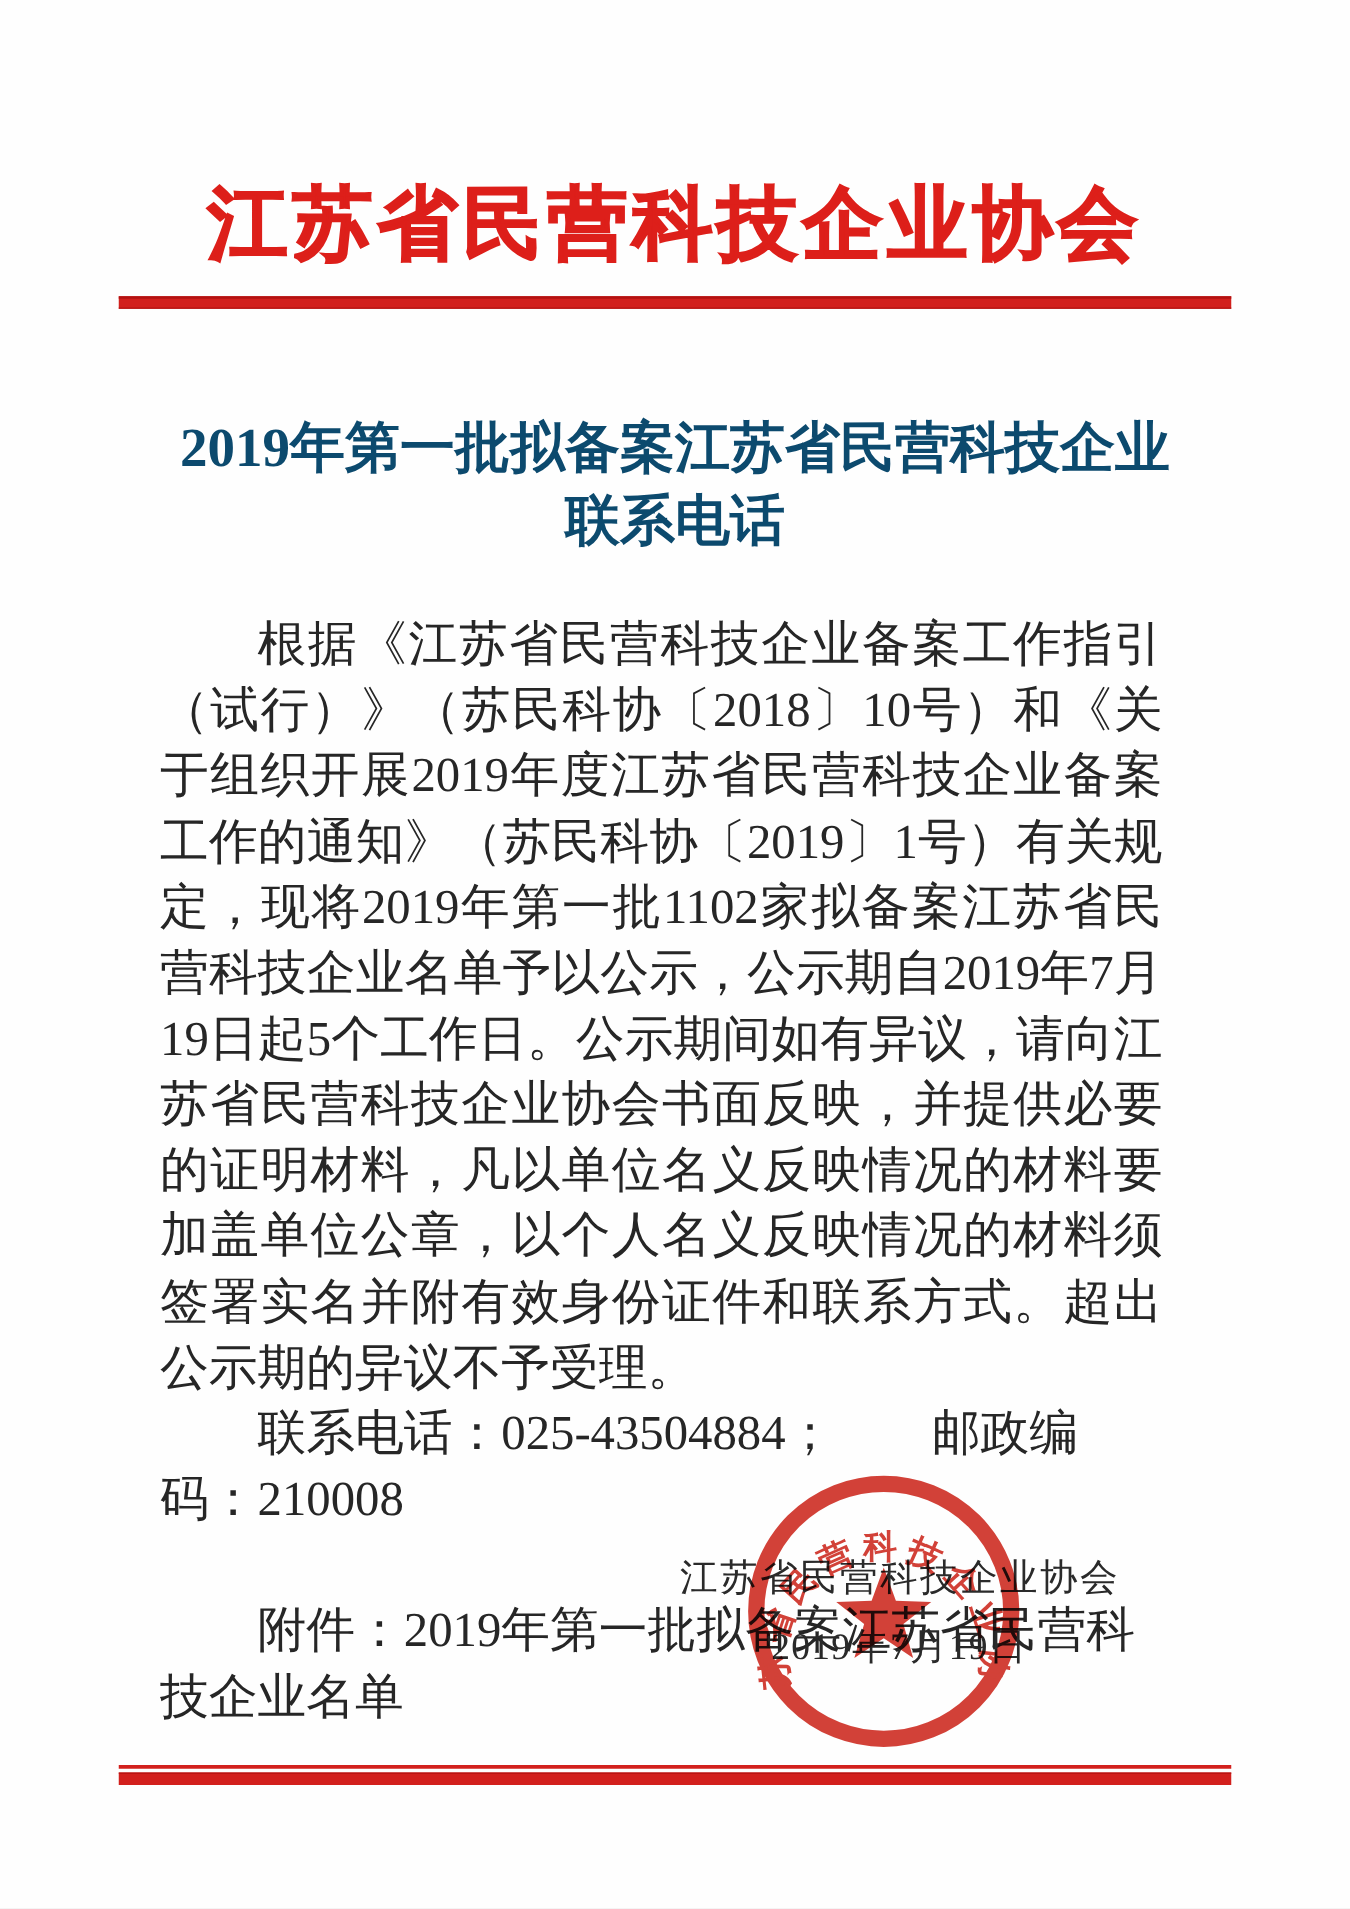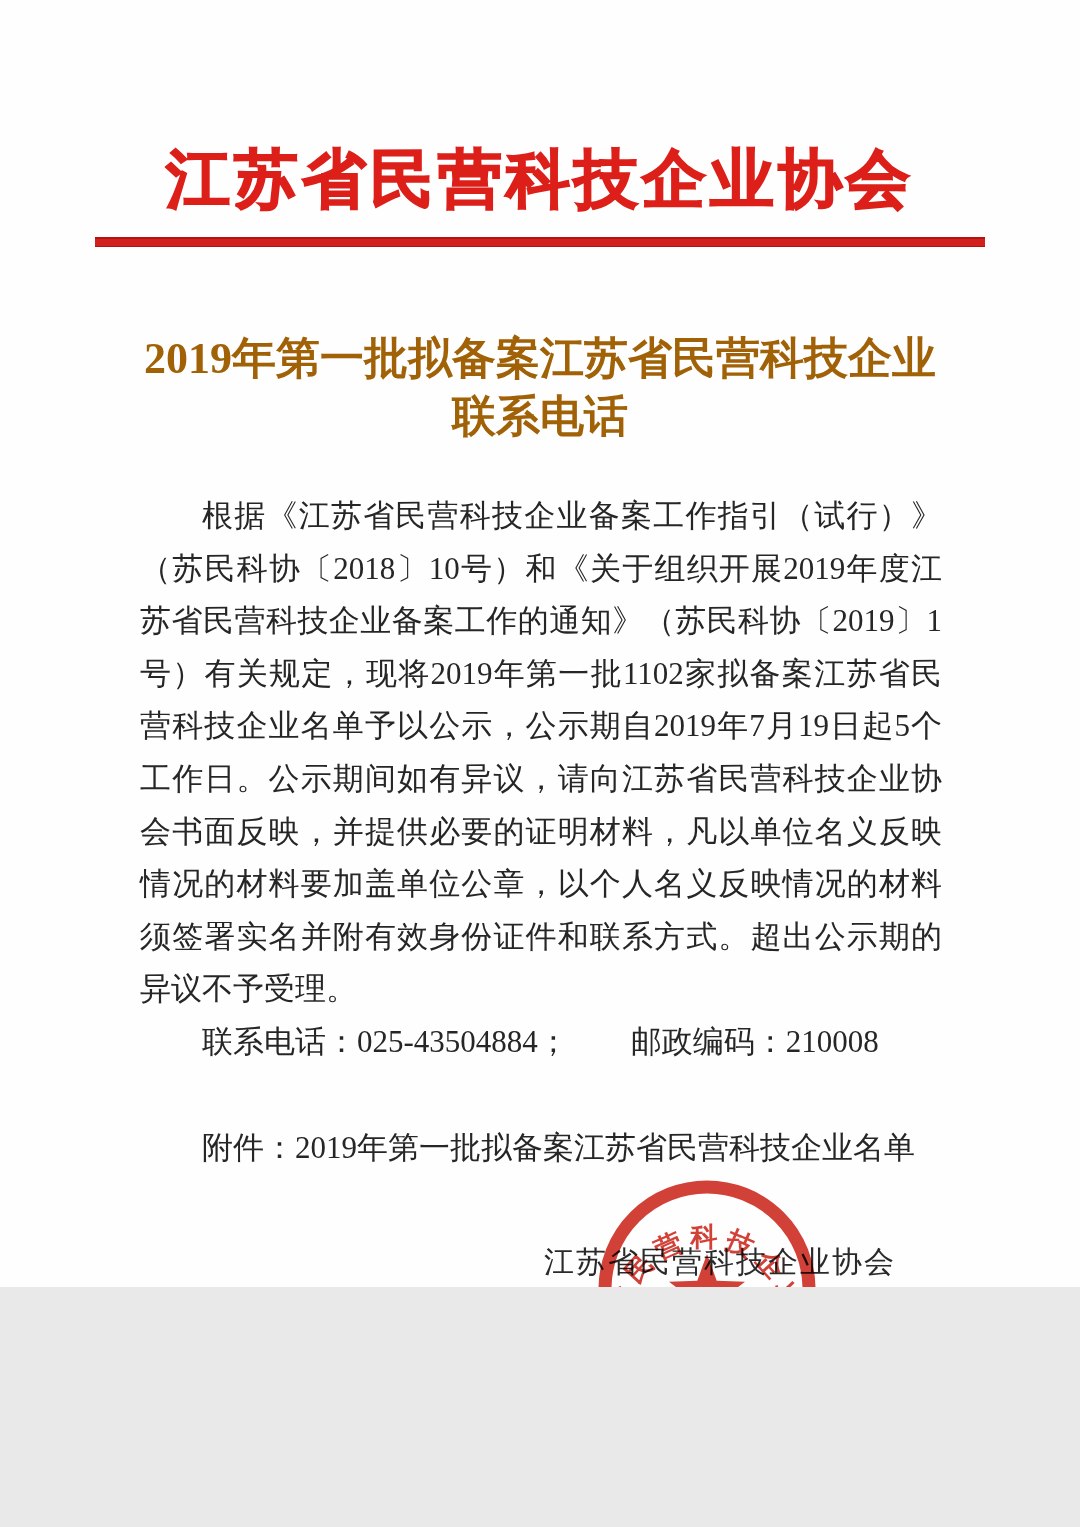--- a/index.html
+++ b/index.html
@@ -4,21 +4,21 @@
 <style>
   :root{
     --red-masthead:#dd1f1a;
     --red-rule:#d2201d;
     --red-seal:#cf3127;
     --ink:#262626;
   }
   html,body{margin:0;padding:0;background:#e9e9e9;}
   .page{
     position:relative;
-    width:1080px;height:1287px;
+    width:1080px;height:1527px;
     margin:0 auto;
     background:#fefefe;
     overflow:hidden;
     font-family:"Liberation Serif","DejaVu Serif",serif;
     color:var(--ink);
   }
   
   .masthead{
     position:absolute;top:136px;left:0;right:0;
     text-align:center;
@@ -31,26 +31,26 @@
     position:absolute;top:237px;left:95px;width:890px;
     height:7px;background:var(--red-rule);
     border-top:2px solid #b31210;border-bottom:1px solid #b31210;
   }
   
   .doc-title{
     position:absolute;top:330px;left:0;right:0;
     text-align:center;
     font-size:44px;font-weight:bold;
     line-height:1.32;
-    color:#a16207;
+    color:#0c4a6e;
   }
   
   .body-block{
-    position:absolute;top:490px;left:140px;width:802px;
-    font-size:31px;line-height:52.6px;
+    position:absolute;top:490px;left:128px;width:802px;
+    font-size:39px;line-height:52.6px;
     color:var(--ink);
   }
   .body-block p{margin:0;}
   .para{
     text-align:justify;
     text-indent:2em;
   }
   .contact-line{text-indent:2em;}
   .attachment-line{text-indent:2em;margin-top:53px !important;}
   

